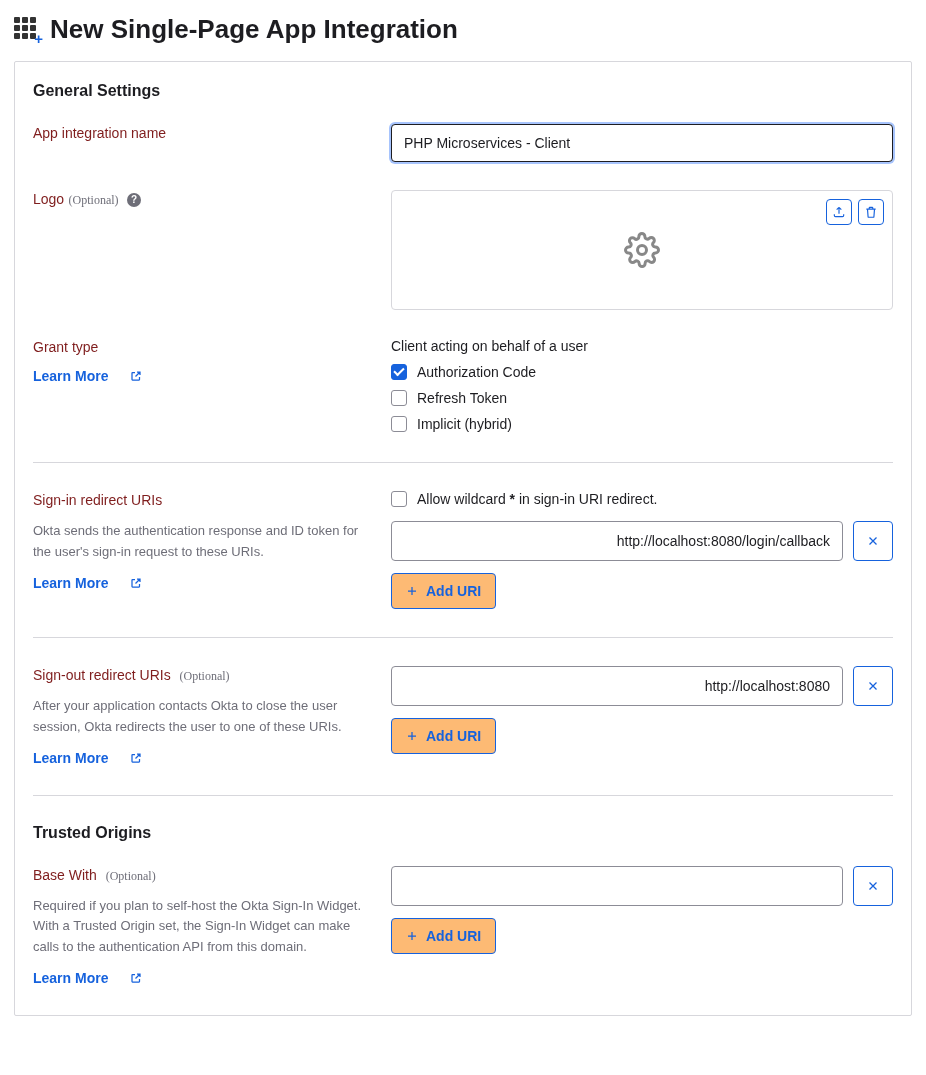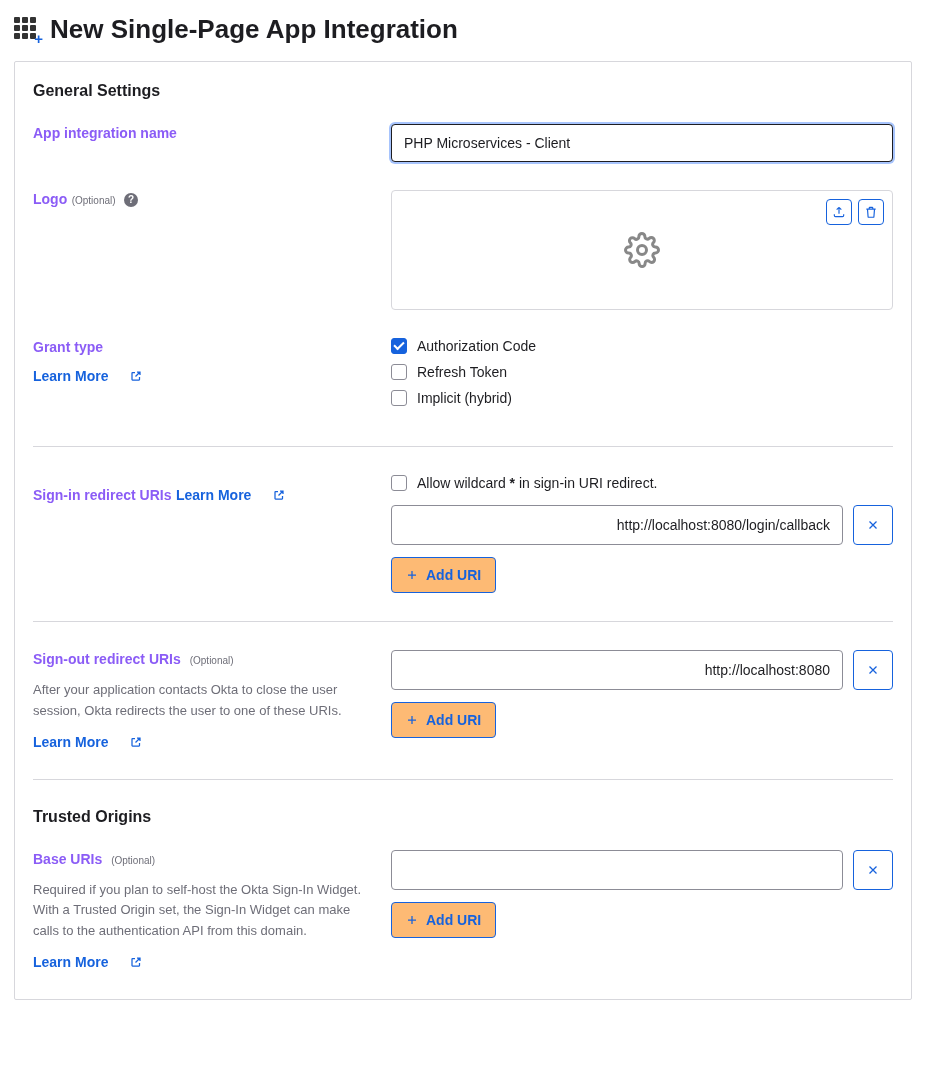--- a/index.html
+++ b/index.html
@@ -76,27 +76,28 @@
     }
     .form-row:last-child {
       margin-bottom: 0;
     }
     .form-label-col {
       width: 338px;
       flex-shrink: 0;
     }
     .form-label {
       font-size: 14px;
-      font-weight: 700;
-      color: #8b5cf6;
+      font-weight: 400;
+      color: #7f1d1d;
     }
     .optional-tag {
-      font-size: 10px;
+      font-size: 12px;
       font-weight: 400;
       color: #6e6e78;
+      font-family: Liberation Serif, serif;
     }
     .help-text {
       font-size: 13px;
       color: #6e6e78;
       line-height: 1.6;
       margin-top: 12px;
     }
     .learn-more {
       display: inline-flex;
       align-items: center;
@@ -168,21 +169,21 @@
       color: #1d1d21;
       margin-bottom: 10px;
     }
     .checkbox-row {
       display: flex;
       align-items: center;
       gap: 10px;
       margin-bottom: 10px;
     }
     .checkbox-row:last-child {
-      margin-bottom: 12px;
+      margin-bottom: 2px;
     }
     .checkbox {
       width: 16px;
       height: 16px;
       border: 1px solid #8c8c96;
       border-radius: 3px;
       background: #fff;
       flex-shrink: 0;
       display: flex;
       align-items: center;
@@ -341,20 +342,21 @@
           <a href="#" class="learn-more">
             <span>Learn More</span>
             <svg viewBox="0 0 24 24" fill="none" stroke="currentColor" stroke-width="2.5">
               <path d="M14 4h6v6M20 4l-9 9"></path>
                 <path d="M19 14v5a1 1 0 01-1 1H5a1 1 0 01-1-1V6a1 1 0 011-1h5"></path>
             </svg>
           </a>
         </div>
       </div>
       <div class="form-control-col">
+        <div class="grant-label">Client acting on behalf of a user</div>
         <div class="checkbox-row">
           <div class="checkbox checked"></div>
           <span class="checkbox-label">Authorization Code</span>
         </div>
         <div class="checkbox-row">
           <div class="checkbox"></div>
           <span class="checkbox-label">Refresh Token</span>
         </div>
         <div class="checkbox-row">
           <div class="checkbox"></div>
@@ -363,20 +365,21 @@
       </div>
     </div>
   </div>
 
   <hr class="divider">
 
   <div class="section">
     <div class="form-row">
       <div class="form-label-col">
         <span class="form-label">Sign-in redirect URIs</span>
+        <div class="help-text">Okta sends the authentication response and ID token for the user's sign-in request to these URIs.</div>
         <a href="#" class="learn-more">
           <span>Learn More</span>
           <svg viewBox="0 0 24 24" fill="none" stroke="currentColor" stroke-width="2.5">
             <path d="M14 4h6v6M20 4l-9 9"></path>
               <path d="M19 14v5a1 1 0 01-1 1H5a1 1 0 01-1-1V6a1 1 0 011-1h5"></path>
           </svg>
         </a>
       </div>
       <div class="form-control-col">
         <div class="checkbox-row signin-wildcard-wrap">
@@ -438,21 +441,21 @@
     </div>
   </div>
 
   <hr class="divider">
 
   <div class="section">
     <h2 class="section-title">Trusted Origins</h2>
 
     <div class="form-row">
       <div class="form-label-col">
-        <span class="form-label">Base URIs</span>
+        <span class="form-label">Base With</span>
         &nbsp;<span class="optional-tag">(Optional)</span>
         <div class="help-text">Required if you plan to self-host the Okta Sign-In Widget. With a Trusted Origin set, the Sign-In Widget can make calls to the authentication API from this domain.</div>
         <a href="#" class="learn-more">
           <span>Learn More</span>
           <svg viewBox="0 0 24 24" fill="none" stroke="currentColor" stroke-width="2.5">
             <path d="M14 4h6v6M20 4l-9 9"></path>
               <path d="M19 14v5a1 1 0 01-1 1H5a1 1 0 01-1-1V6a1 1 0 011-1h5"></path>
           </svg>
         </a>
       </div>

